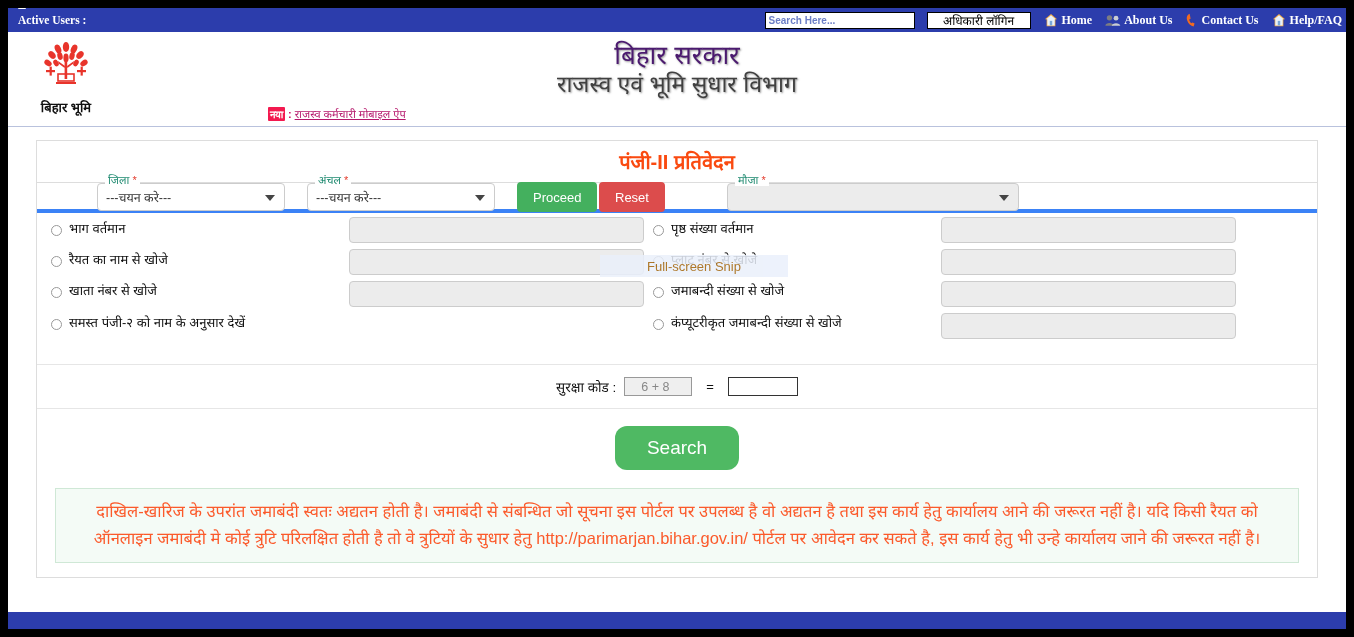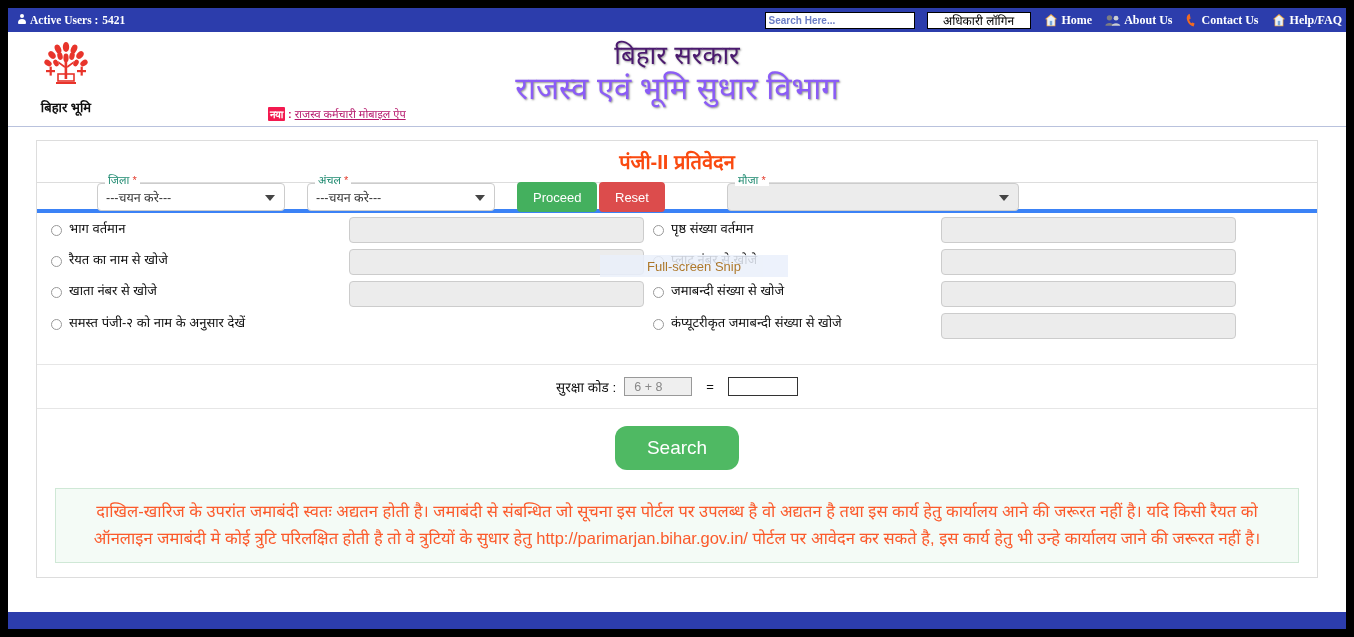--- a/index.html
+++ b/index.html
@@ -34,20 +34,21 @@
   }
   .active-users {
     color: #fff;
     font-size: 11.5px;
     font-weight: bold;
     font-family: "Liberation Serif", serif;
     display: flex;
     align-items: flex-start;
     gap: 4px;
     white-space: nowrap;
+    flex-direction: column;
   }
   .user-glyph {
     display: inline-block;
     width: 8px; height: 11px;
     position: relative;
   }
   .user-glyph::before {
     content: "";
     position: absolute;
     left: 2px; top: 0;
@@ -147,22 +148,22 @@
     text-align: center;
   }
   .title-1 {
     font-size: 26px;
     color: #4b1a6f;
     font-weight: normal;
     line-height: 1.18;
     text-shadow: 1px 1px 2px rgba(120,120,120,0.75);
   }
   .title-2 {
-    font-size: 31px;
-    color: #8b5cf6;
+    font-size: 23px;
+    color: #404040;
     font-weight: normal;
     line-height: 1.18;
     text-shadow: 1px 1px 2px rgba(120,120,120,0.8);
   }
   .marquee-row {
     position: absolute;
     left: 0; right: 0; bottom: 2px;
     height: 18px;
   }
   .marquee {
@@ -320,21 +321,21 @@
   }
   .captcha-label { font-size: 13.5px; color: #111; }
   .captcha-q {
     width: 68px; height: 19px;
     border: 1px solid #999;
     background: #efefef;
     color: #888;
     font-size: 12.5px;
     display: flex;
     align-items: center;
-    padding-left: 9px;
+    padding-left: 16px;
   }
   .eq { font-size: 13px; color: #111; margin: 0 6px; }
   .captcha-input {
     width: 70px; height: 19px;
     border: 1px solid #333;
     background: #fff;
     outline: none;
     font-size: 12.5px;
     padding: 0 4px;
   }

